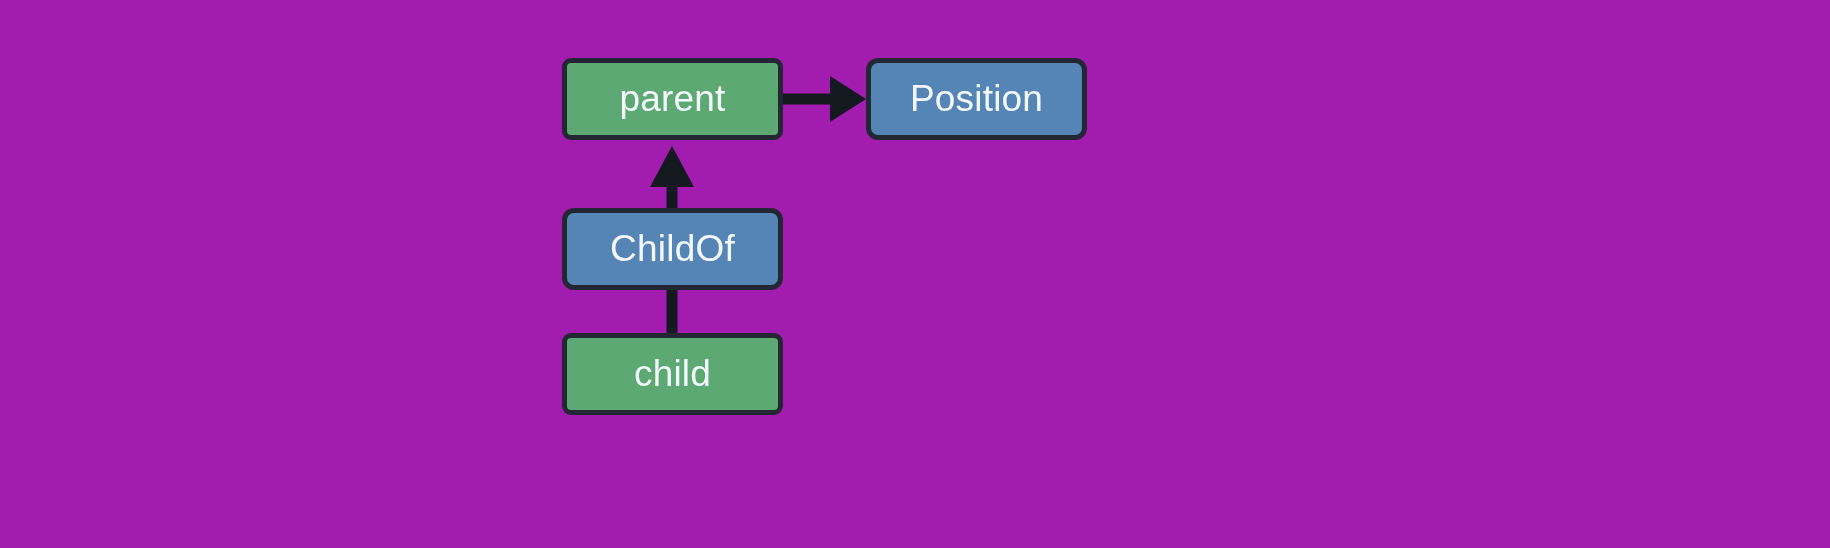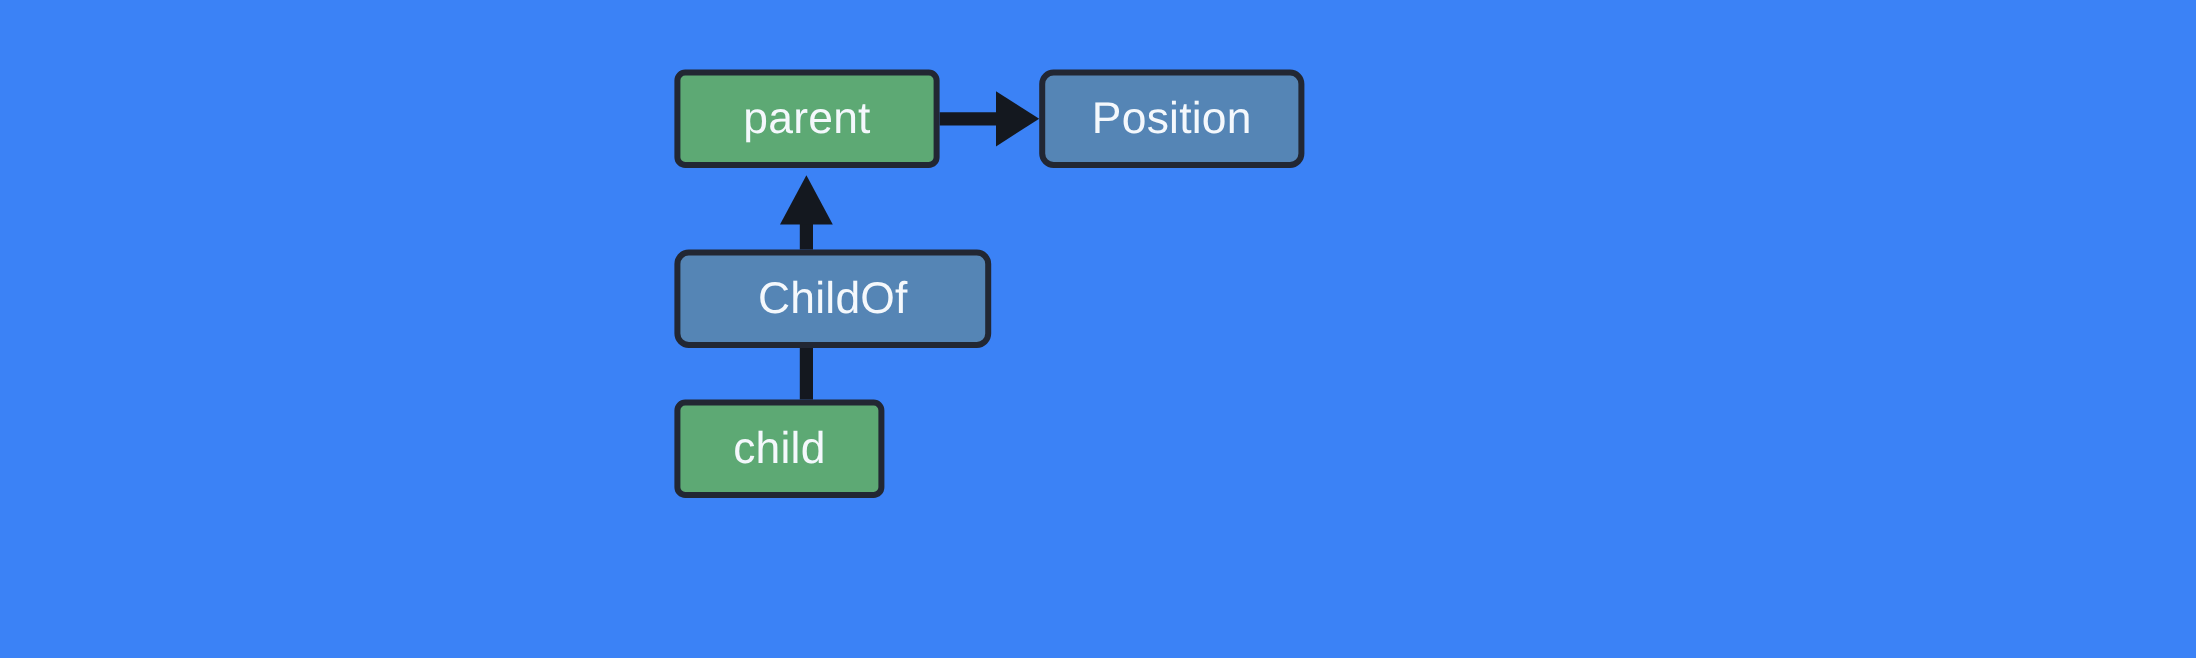--- a/index.html
+++ b/index.html
@@ -12,21 +12,21 @@
     width: 1830px;
     height: 548px;
     overflow: hidden;
     font-family: "Liberation Sans", "DejaVu Sans", sans-serif;
   }
 
   #diagram-canvas {
     position: relative;
     width: 1830px;
     height: 548px;
-    background: #3b82f6;
+    background: #a21caf;
     text-align: right;
   }
 
   .edge-layer {
     position: absolute;
     left: 0;
     top: 0;
     width: 1830px;
     height: 548px;
   }
@@ -52,22 +52,22 @@
   .node-relation{ background: #5585B5; border-radius: 12px; }
 
   .node-label {
     display: block;
     transform: translateY(-1px);
   }
 
   
   #node-parent   { left: 562px; top: 58px;  width: 221px; height: 82px; }
   #node-position { left: 866px; top: 58px;  width: 221px; height: 82px; }
-  #node-childof  { left: 562px; top: 208px; width: 264px; height: 82px; }
-  #node-child    { left: 562px; top: 333px; width: 175px; height: 82px; }
+  #node-childof  { left: 562px; top: 208px; width: 221px; height: 82px; }
+  #node-child    { left: 562px; top: 333px; width: 221px; height: 82px; }
 </style>
 </head>
 <body>
 
 <div id="diagram-canvas">
 
   <svg class="edge-layer" viewBox="0 0 1830 548" width="1830" height="548" xmlns="http://www.w3.org/2000/svg">
 
     <g>
       <line x1="783" y1="99" x2="845" y2="99" stroke="#14181F" stroke-width="11"></line>

